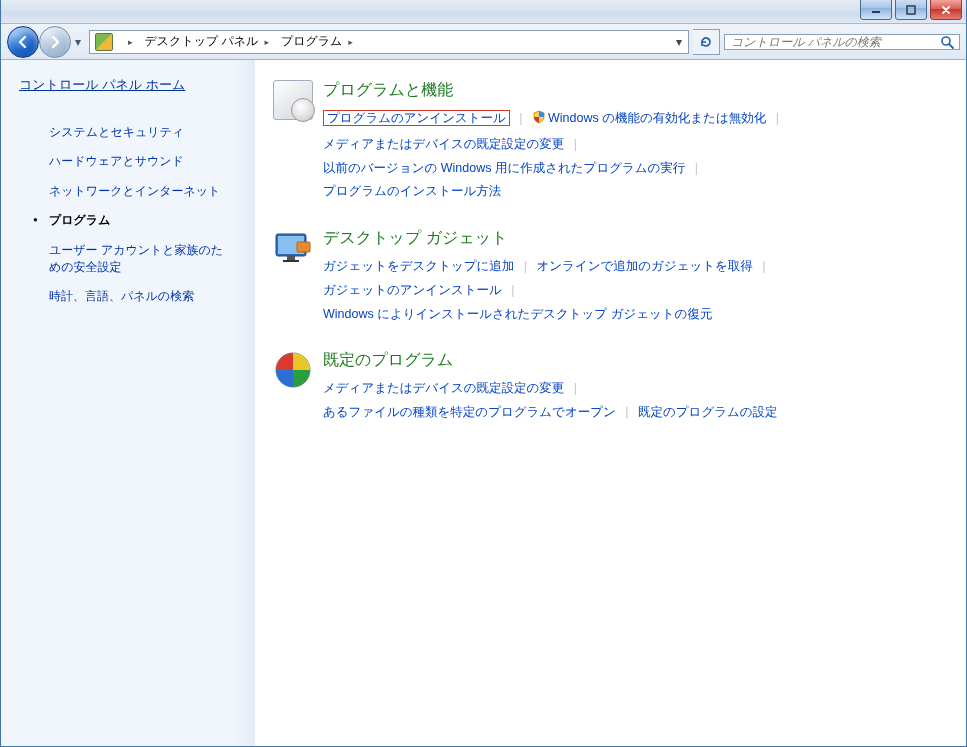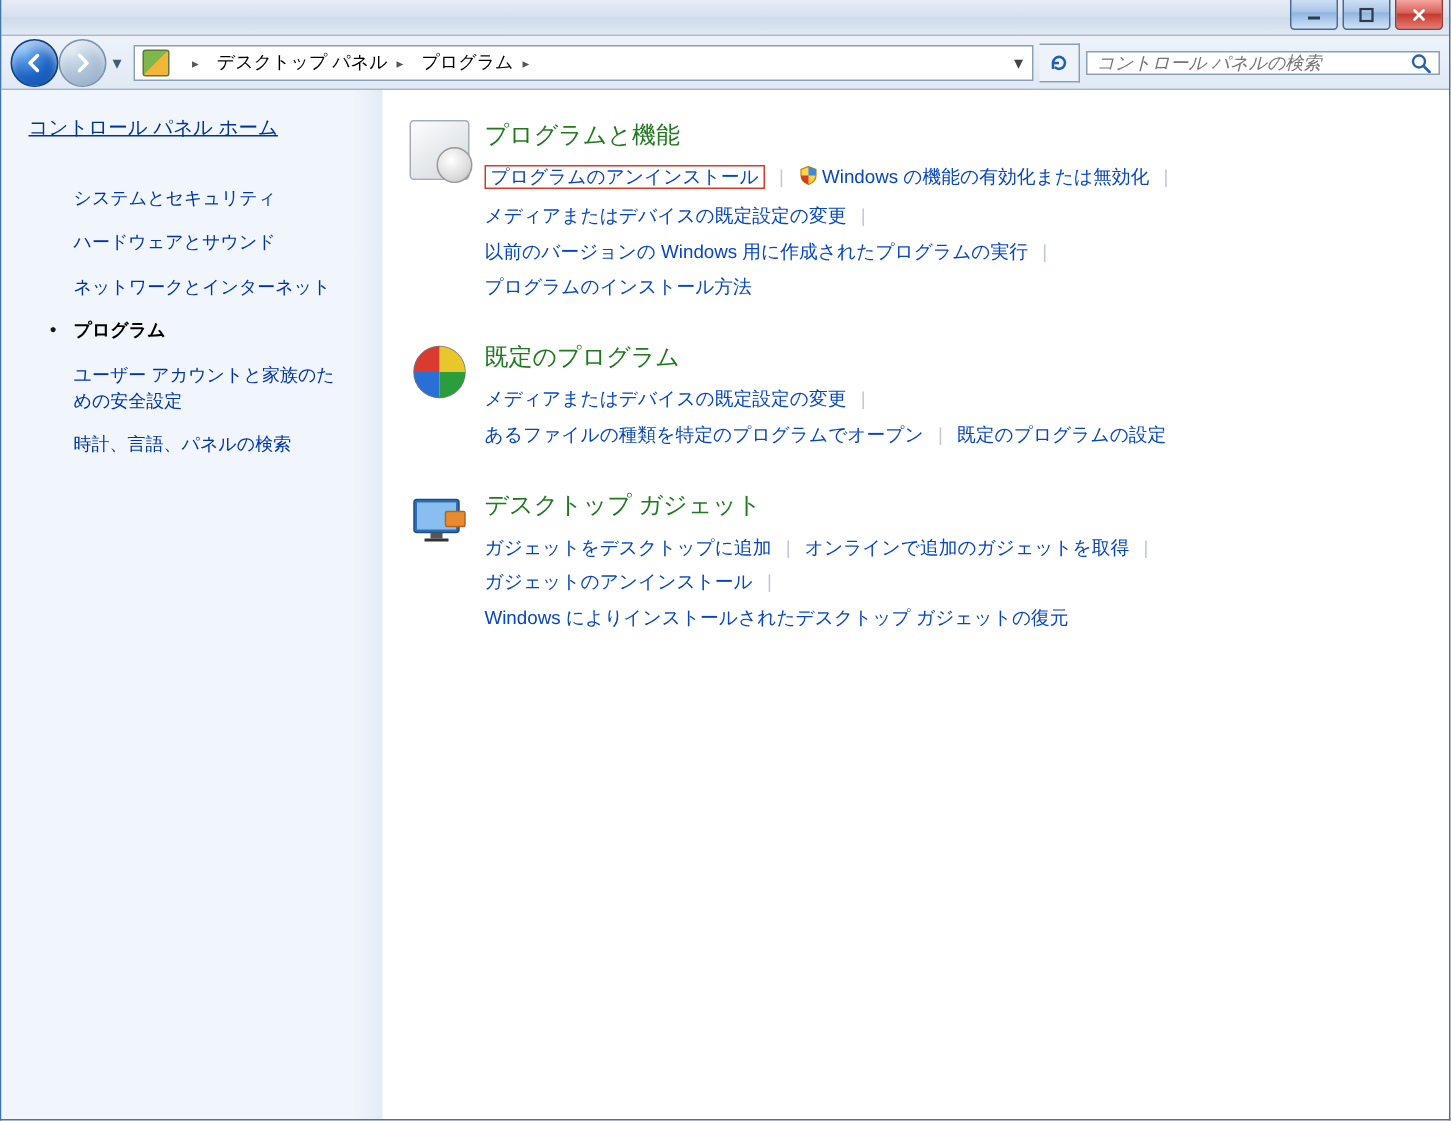--- a/index.html
+++ b/index.html
@@ -266,20 +266,44 @@
           <a href="#">メディアまたはデバイスの既定設定の変更</a>
           <span class="sep">|</span><br>
           <a href="#">以前のバージョンの Windows 用に作成されたプログラムの実行</a>
           <span class="sep">|</span><br>
           <a href="#">プログラムのインストール方法</a>
         </div>
       </div>
     </div>
 
     <div class="section">
+      <div class="sec-icon monitor">
+        <svg viewBox="0 0 40 40">
+          <rect x="3" y="6" width="30" height="22" rx="2" fill="#2f6fb5" stroke="#1d4d85" stroke-width="1"></rect>
+          <rect x="5" y="8" width="26" height="18" fill="#89bff0"></rect>
+          <rect x="14" y="28" width="8" height="4" fill="#555"></rect>
+          <rect x="10" y="32" width="16" height="2" fill="#333"></rect>
+          <rect x="24" y="14" width="13" height="10" rx="1" fill="#e88b2e" stroke="#b5641a"></rect>
+        </svg>
+      </div>
+      <div class="sec-body">
+        <h3><a href="#" style="color:#1f7a1f;text-decoration:none">デスクトップ ガジェット</a></h3>
+        <div class="links">
+          <a href="#">ガジェットをデスクトップに追加</a>
+          <span class="sep">|</span>
+          <a href="#">オンラインで追加のガジェットを取得</a>
+          <span class="sep">|</span><br>
+          <a href="#">ガジェットのアンインストール</a>
+          <span class="sep">|</span><br>
+          <a href="#">Windows によりインストールされたデスクトップ ガジェットの復元</a>
+        </div>
+      </div>
+    </div>
+
+    <div class="section">
       <div class="sec-icon shield">
         <svg viewBox="0 0 40 40">
           <circle cx="20" cy="20" r="17" fill="#fff" stroke="#777" stroke-width="1"></circle>
           <path d="M20 3 A17 17 0 0 1 37 20 L20 20 Z" fill="#e8c72c"></path>
           <path d="M37 20 A17 17 0 0 1 20 37 L20 20 Z" fill="#2a9e3d"></path>
           <path d="M20 37 A17 17 0 0 1 3 20 L20 20 Z" fill="#2a6fd6"></path>
           <path d="M3 20 A17 17 0 0 1 20 3 L20 20 Z" fill="#d93b2f"></path>
           <circle cx="20" cy="20" r="17" fill="url(#g1)" fill-opacity="0"></circle>
         </svg>
       </div>
@@ -288,38 +312,14 @@
         <div class="links">
           <a href="#">メディアまたはデバイスの既定設定の変更</a>
           <span class="sep">|</span><br>
           <a href="#">あるファイルの種類を特定のプログラムでオープン</a>
           <span class="sep">|</span>
           <a href="#">既定のプログラムの設定</a>
         </div>
       </div>
     </div>
 
-    <div class="section">
-      <div class="sec-icon monitor">
-        <svg viewBox="0 0 40 40">
-          <rect x="3" y="6" width="30" height="22" rx="2" fill="#2f6fb5" stroke="#1d4d85" stroke-width="1"></rect>
-          <rect x="5" y="8" width="26" height="18" fill="#89bff0"></rect>
-          <rect x="14" y="28" width="8" height="4" fill="#555"></rect>
-          <rect x="10" y="32" width="16" height="2" fill="#333"></rect>
-          <rect x="24" y="14" width="13" height="10" rx="1" fill="#e88b2e" stroke="#b5641a"></rect>
-        </svg>
-      </div>
-      <div class="sec-body">
-        <h3><a href="#" style="color:#1f7a1f;text-decoration:none">デスクトップ ガジェット</a></h3>
-        <div class="links">
-          <a href="#">ガジェットをデスクトップに追加</a>
-          <span class="sep">|</span>
-          <a href="#">オンラインで追加のガジェットを取得</a>
-          <span class="sep">|</span><br>
-          <a href="#">ガジェットのアンインストール</a>
-          <span class="sep">|</span><br>
-          <a href="#">Windows によりインストールされたデスクトップ ガジェットの復元</a>
-        </div>
-      </div>
-    </div>
-
   </div>
 </div>
 
 </body></html>

